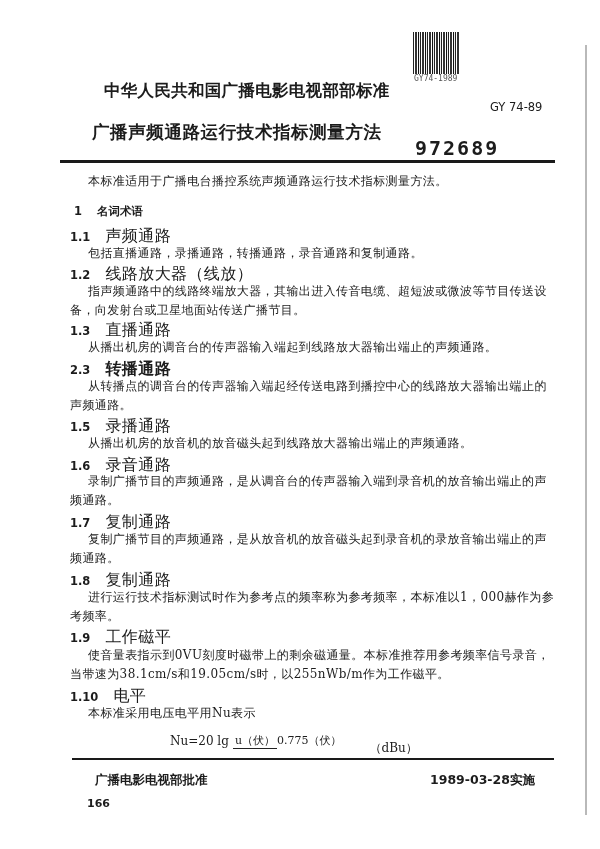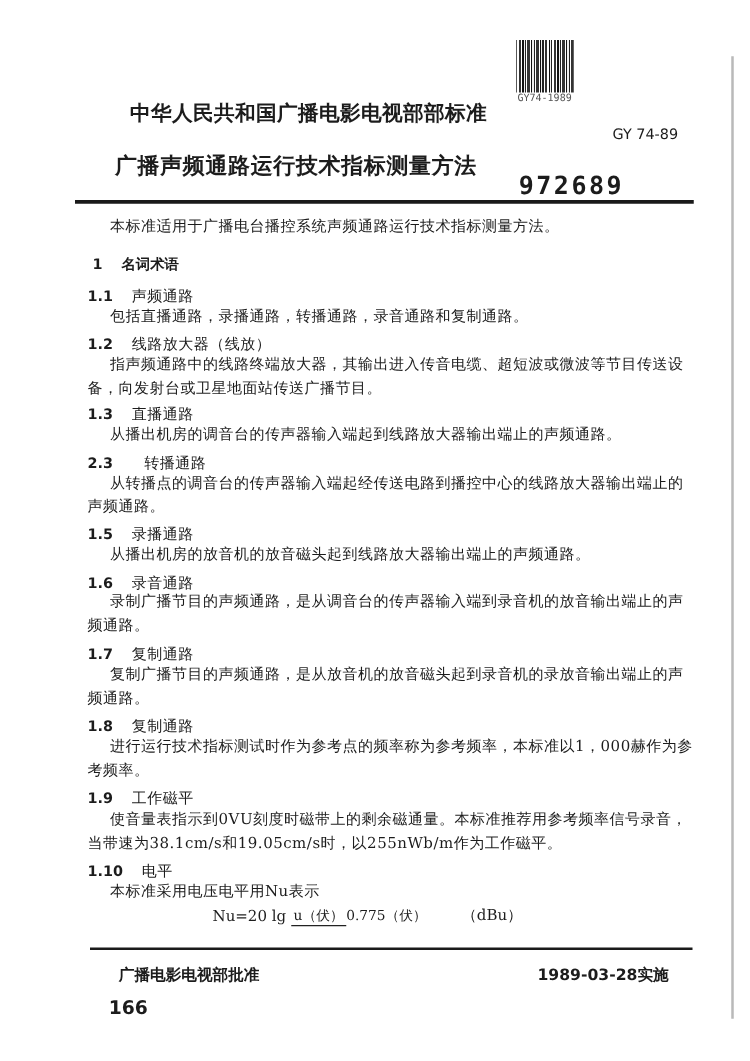--- a/index.html
+++ b/index.html
@@ -15,30 +15,30 @@
   .barcode-label { left:414px; top:74px; font-family:"DejaVu Sans Mono",monospace; font-size:8px; color:#555; letter-spacing:0; }
   .org-title { left:104px; top:80px; font-family:"DejaVu Sans",sans-serif; font-weight:bold; font-size:16.5px; letter-spacing:0.3px; }
   .std-code { left:490px; top:100px; font-family:"DejaVu Sans",sans-serif; font-size:11.5px; }
   .doc-title { left:92px; top:120px; font-family:Liberation Mono, monospace; font-weight:bold; font-size:17.5px; letter-spacing:0.6px; }
   .serial { left:415px; top:136px; font-family:"DejaVu Sans Mono",monospace; font-weight:bold; font-size:20px; letter-spacing:2px; }
   .rule-top { left:60px; top:160px; width:495px; height:3px; background:#1a1a1a; }
   .rule-bottom { left:72px; top:758px; width:482px; height:2px; background:#1a1a1a; }
   .right-edge { left:585px; top:45px; width:2px; height:770px; background:#8a8a8a; opacity:0.6; }
   .body-text { font-size:12px; line-height:17px; letter-spacing:0.4px; white-space:nowrap; }
   .sec { font-family:"DejaVu Sans",sans-serif; font-size:11.5px; font-weight:bold; }
-  .sec-title { font-size:12px; }
+  .sec-title { font-size:16px; }
   .indent { left:88px; }
   .flush { left:70px; }
   .formula { left:170px; top:724px; font-size:12px; display:flex; align-items:center; }
   .frac { display:inline-flex; flex-direction:row; align-items:center; margin:0 4px; font-size:11px; }
   .frac .num { border-bottom:1px solid #222; padding:0 2px; }
-  .unit { margin-left:24px; }
+  .unit { margin-left:24px;margin-top:16px; }
   .approver { left:95px; top:772px; font-family:"DejaVu Sans",sans-serif; font-weight:bold; font-size:12.5px; }
   .impl-date { left:430px; top:772px; font-family:"DejaVu Sans",sans-serif; font-weight:bold; font-size:12.5px; }
-  .page-num { left:87px; top:797px; font-family:"DejaVu Sans",sans-serif; font-weight:bold; font-size:15px; }
+  .page-num { left:87px; top:797px; font-family:"DejaVu Sans",sans-serif; font-weight:bold; font-size:11px; }
 </style>
 </head>
 <body>
 
 <div class="abs right-edge"></div>
 
 <div class="abs barcode"></div>
 <div class="abs barcode-label">GY74-1989</div>
 
 <div class="abs org-title">中华人民共和国广播电影电视部部标准</div>
@@ -69,21 +69,21 @@
 <div class="abs body-text flush" style="top:302px;">备，向发射台或卫星地面站传送广播节目。</div>
 
 <div class="abs flush" style="top:320px;">
   <span class="sec">1.3</span>
   <span class="body-text sec-title" style="margin-left:10px;">直播通路</span>
 </div>
 <div class="abs body-text indent" style="top:339px;">从播出机房的调音台的传声器输入端起到线路放大器输出端止的声频通路。</div>
 
 <div class="abs flush" style="top:359px;">
   <span class="sec">2.3</span>
-  <span class="body-text sec-title" style="margin-left:20px;">转播通路</span>
+  <span class="body-text sec-title" style="margin-left:10px;font-weight:bold;">转播通路</span>
 </div>
 <div class="abs body-text indent" style="top:378px;">从转播点的调音台的传声器输入端起经传送电路到播控中心的线路放大器输出端止的</div>
 <div class="abs body-text flush" style="top:397px;">声频通路。</div>
 
 <div class="abs flush" style="top:416px;">
   <span class="sec">1.5</span>
   <span class="body-text sec-title" style="margin-left:10px;">录播通路</span>
 </div>
 <div class="abs body-text indent" style="top:435px;">从播出机房的放音机的放音磁头起到线路放大器输出端止的声频通路。</div>
 

